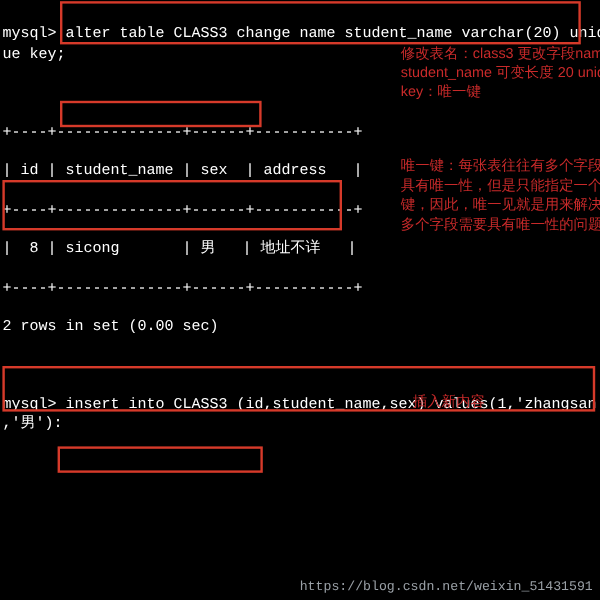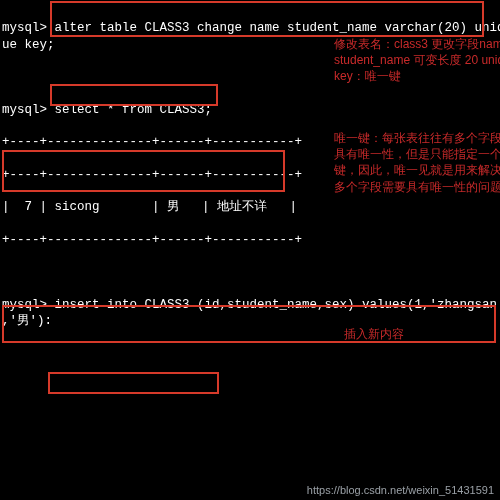--- a/index.html
+++ b/index.html
@@ -34,35 +34,36 @@
     border: 2px solid #d63a2a;
     background: transparent;
     pointer-events: none;
   }
   .watermark {
     position: absolute;
     bottom: 3px;
     right: 6px;
     color: #9aa0a6;
     font-size: 11px;
-    font-family: Liberation Sans, sans-serif;
+    font-family: Liberation Mono, monospace;
   }
 </style>
 </head>
 <body>
 
 <div class="terminal">
 <span class="line">mysql&gt; alter table CLASS3 change name student_name varchar(20) uniq
 ue key;</span>
 <span class="line"> </span>
-<span class="line"><span>mysql&gt; </span><span>select * from CLASS3;</span></span>
 <span class="line">+----+--------------+------+-----------+</span>
+<span class="line">| id | student_name | sex  | address   |</span>
 <span class="line">+----+--------------+------+-----------+</span>
-<span class="line">|  7 | sicong       | 男   | 地址不详   |</span>
+<span class="line">|  8 | sicong       | 男   | 地址不详   |</span>
 <span class="line">+----+--------------+------+-----------+</span>
+<span class="line">2 rows in set (0.00 sec)</span>
 <span class="line"> </span>
 <span class="line">mysql&gt; insert into CLASS3 (id,student_name,sex) values(1,'zhangsan'
 ,'男'):</span>
 
 
 
 
 
 
 

